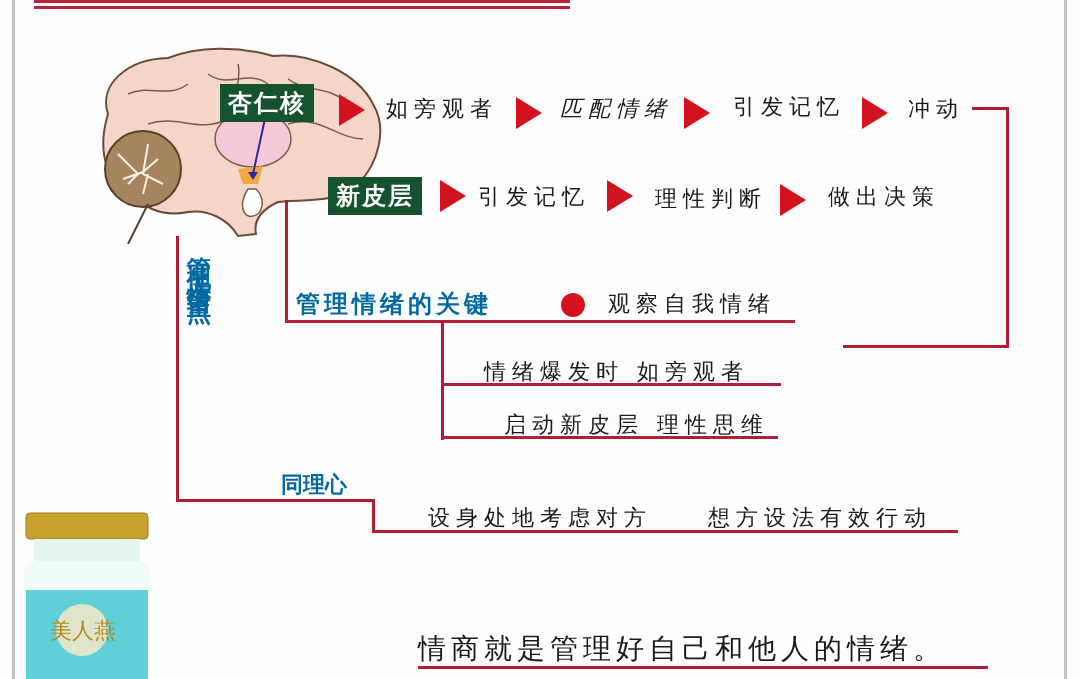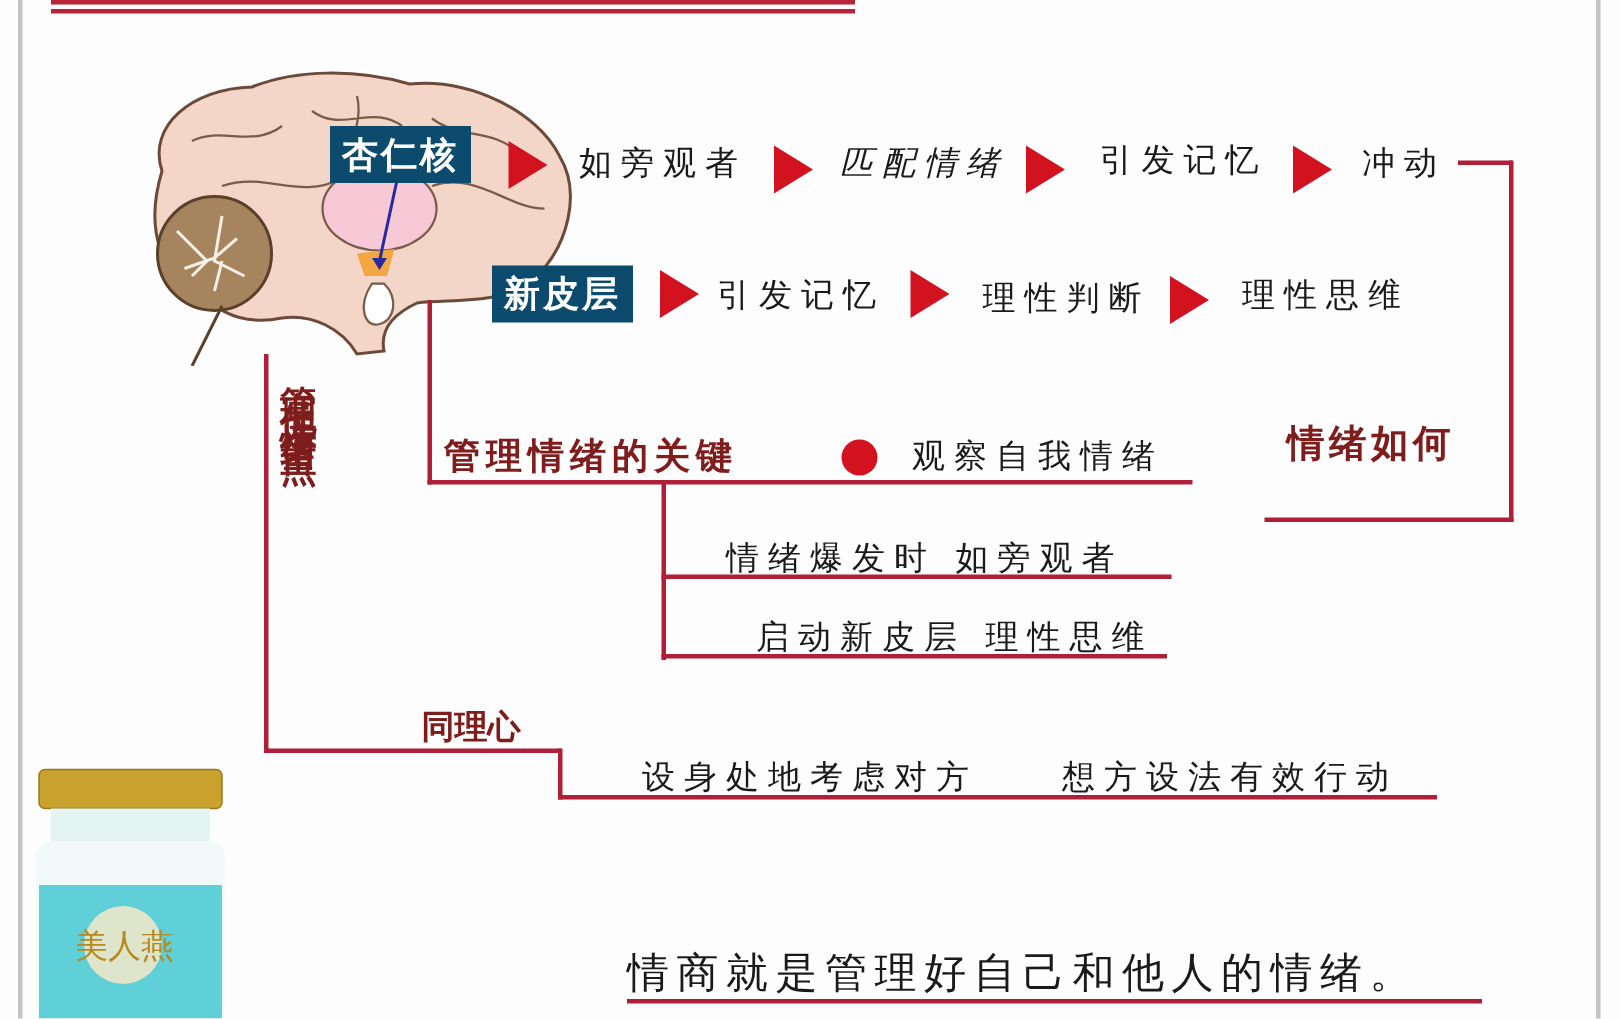--- a/index.html
+++ b/index.html
@@ -4,22 +4,22 @@
   <style>
     html, body { margin:0; padding:0; }
     body { width:1080px; height:679px; position:relative; overflow:hidden; background:#fdfdfd;
            font-family:"DejaVu Serif", serif; }
     .abs { position:absolute; }
     .frame-left { left:12px; top:0; width:3px; height:679px; background:#c4c4c4; }
     .frame-right { left:1064px; top:0; width:3px; height:679px; background:#c4c4c4; }
     .top-bar { left:34px; width:536px; height:3px; background:#b8243a; }
     .line { position:absolute; background:#b01e38; }
     .hand { font-family:"DejaVu Serif", serif; color:#1a1a1a; font-size:22px; letter-spacing:6px; white-space:nowrap; }
-    .blue { font-family:"DejaVu Sans", sans-serif; font-weight:bold; color:#7f1d1d; white-space:nowrap; }
-    .tag { position:absolute; background:#0c4a6e; color:#fff; font-family:"DejaVu Sans", sans-serif; font-weight:bold;
+    .blue { font-family:"DejaVu Sans", sans-serif; font-weight:bold; color:#0369a1; white-space:nowrap; }
+    .tag { position:absolute; background:#14532d; color:#fff; font-family:"DejaVu Sans", sans-serif; font-weight:bold;
            font-size:24px; letter-spacing:2px; padding:3px 8px; white-space:nowrap; }
     .tri { position:absolute; width:0; height:0; border-top:16px solid transparent; border-bottom:16px solid transparent;
            border-left:26px solid #d3121f; }
     .vert { writing-mode:vertical-rl; text-orientation:upright; font-size:24px; letter-spacing:6px; }
   </style>
 </head>
 <body>
 
 <div class="abs frame-left"></div>
 <div class="abs frame-right"></div>
@@ -52,24 +52,23 @@
 <div class="line" style="left:972px; top:107px; width:36px; height:3px;"></div>
 <div class="line" style="left:1006px; top:107px; width:3px; height:241px;"></div>
 <div class="line" style="left:843px; top:345px; width:166px; height:3px;"></div>
 
 <div class="tag" style="left:328px; top:177px;">新皮层</div>
 <div class="tri" style="left:440px; top:180px;"></div>
 <div class="abs hand" style="left:478px; top:182px;">引发记忆</div>
 <div class="tri" style="left:607px; top:180px;"></div>
 <div class="abs hand" style="left:655px; top:184px;">理性判断</div>
 <div class="tri" style="left:780px; top:184px;"></div>
-<div class="abs hand" style="left:828px; top:182px;">理性思维</div>
+<div class="abs hand" style="left:828px; top:182px;">做出决策</div>
 
 <div class="abs blue" style="left:858px; top:280px; font-size:25px; letter-spacing:3px; line-height:32px;">
-  <div>情绪如何</div>
 </div>
 
 <div class="line" style="left:285px; top:200px; width:3px; height:123px;"></div>
 <div class="line" style="left:285px; top:320px; width:510px; height:3px;"></div>
 <div class="abs blue" style="left:296px; top:288px; font-size:24px; letter-spacing:4px;">管理情绪的关键</div>
 <div class="abs" style="left:561px; top:293px; width:24px; height:24px; border-radius:50%; background:#d3121f;"></div>
 <div class="abs hand" style="left:608px; top:289px;">观察自我情绪</div>
 
 <div class="line" style="left:441px; top:322px; width:3px; height:118px;"></div>
 <div class="abs hand" style="left:484px; top:357px;text-align:center;">情绪爆发时 如旁观者</div>

